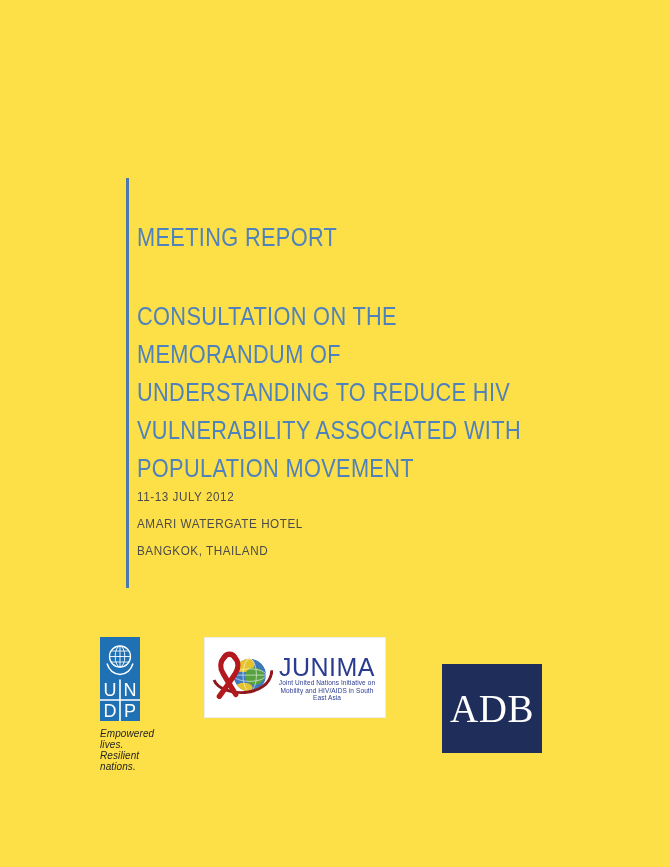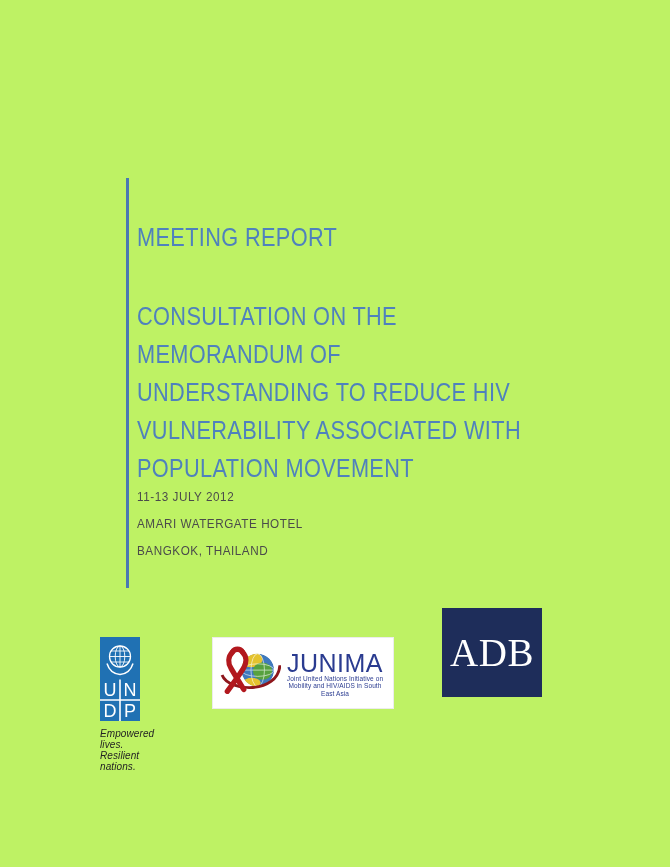--- a/index.html
+++ b/index.html
@@ -1,19 +1,19 @@
 <!DOCTYPE html>
 <html><head>
 <meta charset="utf-8">
 <style>
   html,body{margin:0;padding:0;background:#ffffff;}
   .page{
     position:relative;
     width:670px;height:867px;
-    background:#bef264;
+    background:#fde047;
     overflow:hidden;
     font-family:"Liberation Sans", sans-serif;
   }
   .accent-rule{
     position:absolute;
     left:126px;top:178px;
     width:3px;height:410px;
     background:#4a79b2;
   }
   .kicker{
@@ -57,22 +57,22 @@
     margin-top:3px;
     font-style:italic;
     font-size:10px;line-height:11px;
     color:#232323;
     letter-spacing:.1px;
   }
 
   
   .junima{
     position:absolute;
-    left:212px;top:637px;
-    width:182px;height:72px;
+    left:204px;top:637px;
+    width:182px;height:81px;
     box-sizing:border-box;
     border:1px solid #ececec;
     background:#ffffff;
     display:flex;
     align-items:center;
     padding:2px 4px 2px 6px;
   }
   .junima-text{
     flex:1;
     text-align:center;
@@ -85,21 +85,21 @@
   }
   .junima-tag{
     font-size:6.5px;line-height:7.5px;
     color:#2a3b90;
     letter-spacing:.1px;
   }
 
   
   .adb{
     position:absolute;
-    left:442px;top:608px;
+    left:442px;top:664px;
     width:100px;height:89px;
     box-sizing:border-box;
     background:#1e2d5a;
     color:#ffffff;
     font-family:"Liberation Serif", serif;
     font-size:39px;
     display:flex;
     justify-content:center;
     align-items:center;
     letter-spacing:.5px;

